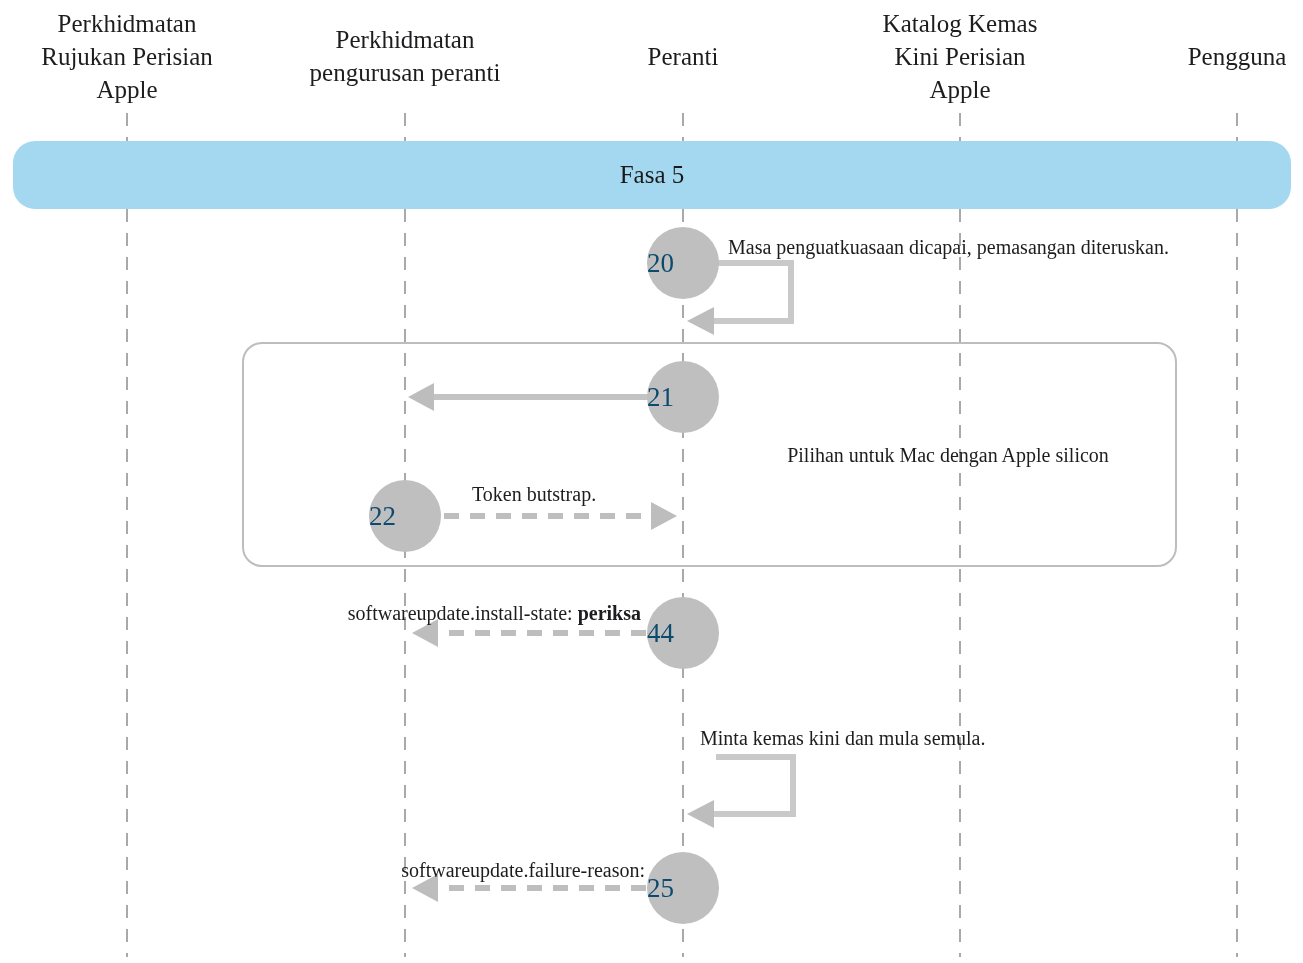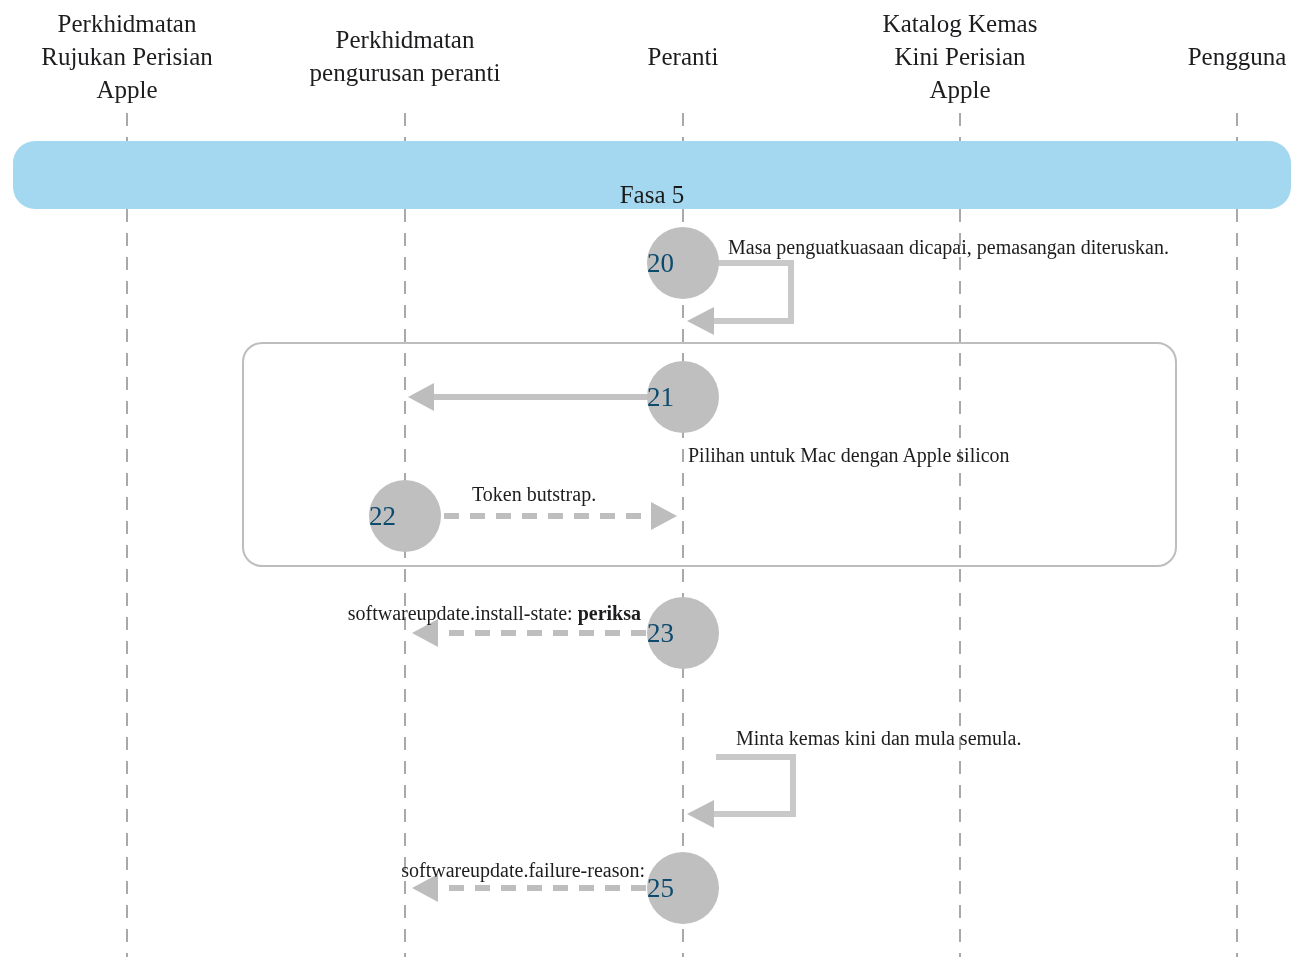--- a/index.html
+++ b/index.html
@@ -12,31 +12,31 @@
   .actor {
     position:absolute; top:0; height:112px;
     display:flex; flex-direction:column; justify-content:center;
     text-align:center; font-size:25px; line-height:33px; font-weight:400;
   }
   .actor span { display:block; }
 
   .phase-banner {
     position:absolute; left:13px; top:141px; width:1278px; height:68px;
     background:#A4D8F0; border-radius:22px;
-    display:flex; align-items:flex-end; justify-content:center;
+    display:flex; align-items:center; justify-content:center;
     font-size:25px; color:#1a1a1a;
   }
 
   .group-box {
     position:absolute; left:242px; top:342px; width:931px; height:221px;
     border:2px solid #BDBDBD; border-radius:20px; background:transparent;
   }
   .group-note {
     position:absolute; left:688px; top:441px; width:520px;
-    text-align:left; font-size:20px; line-height:28px;
+    text-align:center; font-size:20px; line-height:28px;
   }
 
   .num-circle {
     position:absolute; width:72px; height:72px; border-radius:50%;
     background:#BFBFBF; display:flex; align-items:center; justify-content:flex-start;
     font-size:27px; color:#0c4a6e;
   }
   .msg {
     position:absolute; font-size:20px; line-height:28px; white-space:nowrap;
   }
@@ -116,27 +116,27 @@
   <div class="num-circle" style="left:647px; top:361px;">
     <span>21</span>
   </div>
 
   <div class="num-circle" style="left:369px; top:480px;">
     <span>22</span>
   </div>
   <div class="msg" style="left:452px; top:480px;margin-left:20px;">Token butstrap.</div>
 
   <div class="num-circle" style="left:647px; top:597px;">
-    <span>23</span>
+    <span>44</span>
   </div>
   <div class="msg right-anchored" style="right:662px; top:599px;">
     <span>softwareupdate.install-state: </span><span class="val">periksa</span>
   </div>
 
-  <div class="msg" style="left:736px; top:724px;text-align:right;">Minta kemas kini dan mula semula.</div>
+  <div class="msg" style="left:700px; top:724px;text-align:right;">Minta kemas kini dan mula semula.</div>
 
   <div class="num-circle" style="left:647px; top:852px;">
     <span>25</span>
   </div>
   <div class="msg right-anchored" style="right:658px; top:856px;">
     <span>softwareupdate.failure-reason:</span><span class="val"></span>
   </div>
 
 </div>
 

